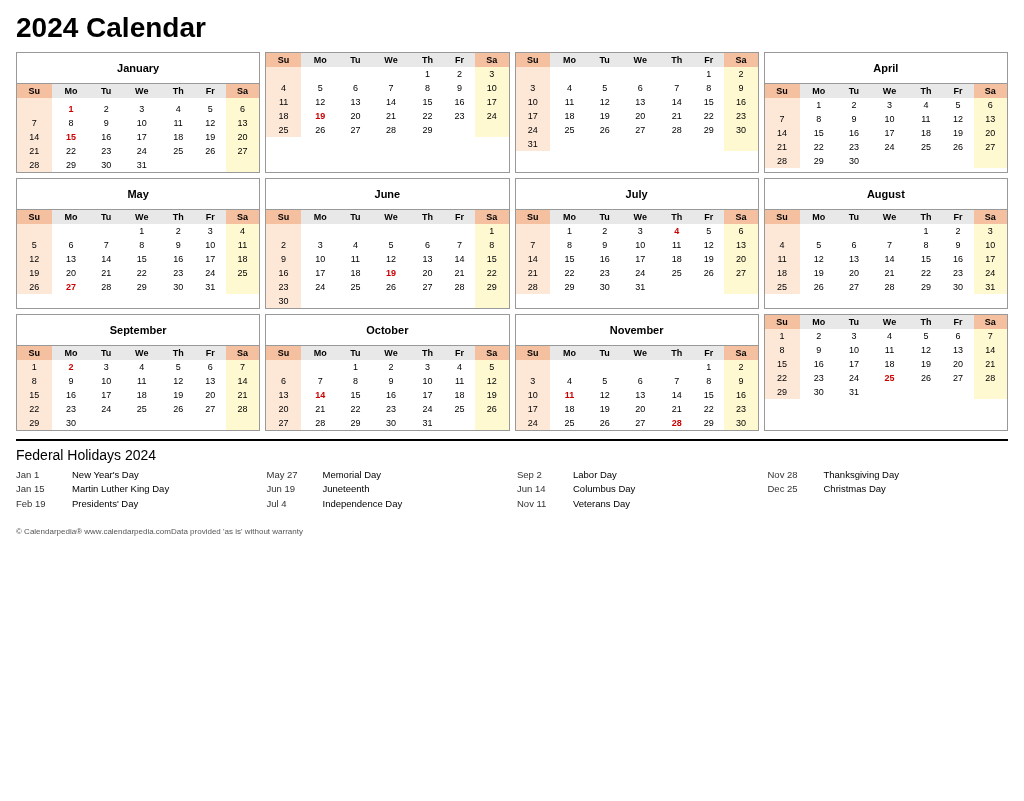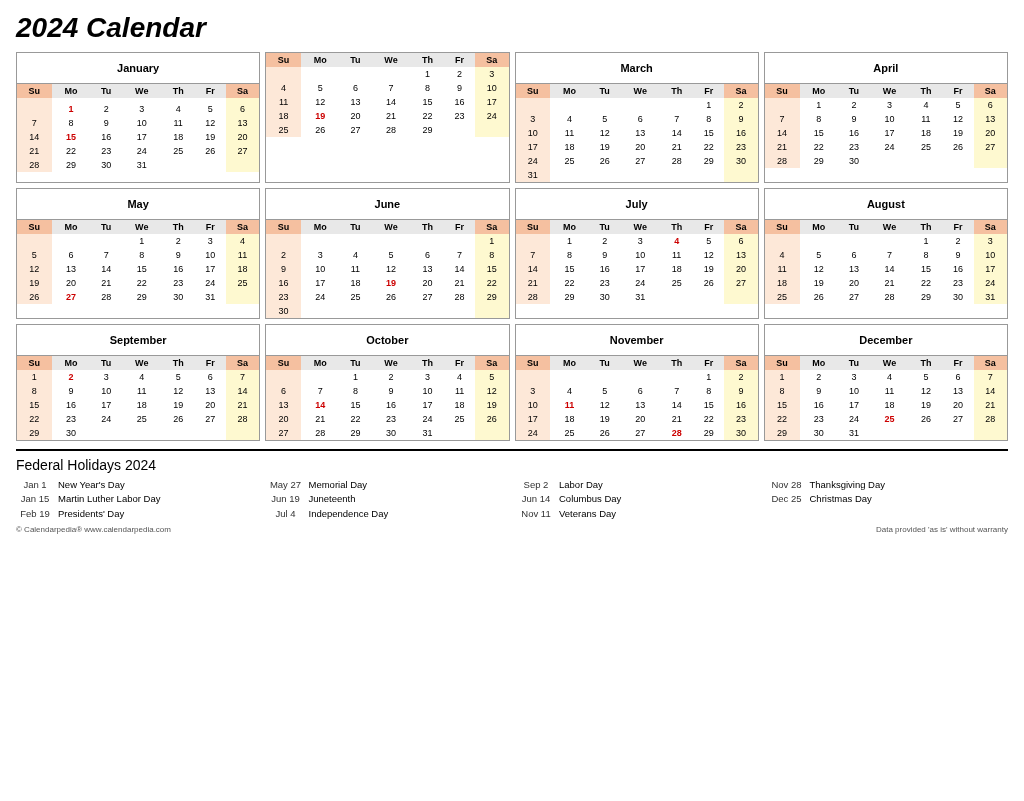--- a/index.html
+++ b/index.html
@@ -14,21 +14,20 @@
     .header-area {
       display: flex;
       justify-content: space-between;
       align-items: flex-start;
       margin-bottom: 8px;
     }
     .main-title {
       font-size: 28px;
       font-weight: bold;
       color: #000;
-      font-style: italic;
     }
     .brand {
       text-align: right;
       line-height: 1.3;
     }
     .brand-name {
       font-size: 16px;
       font-weight: bold;
       color: #333;
     }
@@ -92,37 +91,35 @@
       font-weight: normal;
       margin-bottom: 5px;
     }
     .holidays-grid {
       display: grid;
       grid-template-columns: repeat(4, 1fr);
       gap: 2px 10px;
     }
     .holiday-item {
       display: flex;
-      gap: 4px;
+      gap: 18px;
       font-size: 9.5px;
       line-height: 1.5;
-      text-align: center;
     }
     .holiday-date {
       min-width: 38px;
       font-weight: normal;
       color: #333;
     }
     .holiday-name {
       color: #000;
     }
     .footer-row {
       display: flex;
-      justify-content: space-between;
-      margin-top: 4px;
+      margin-top: 16px;
       font-size: 8px;
       color: #555;
     }
   </style>
 </head>
 <body>
 
 <div class="header-area">
   <div class="main-title">2024 Calendar</div>
 </div>
@@ -256,21 +253,20 @@
             <td>27</td>
             <td>28</td>
             <td>29</td>
             <td></td>
             <td class="empty-sa"></td>
           </tr>
         </tbody>
       </table>
     </div>
     <div class="month-block">
-      <div class="month-title">March</div>
       <table class="cal-table">
         <thead>
           <tr>
             <th class="su">Su</th>
             <th>Mo</th>
             <th>Tu</th>
             <th>We</th>
             <th>Th</th>
             <th>Fr</th>
             <th class="sa">Sa</th>
@@ -841,21 +837,20 @@
             <td>26</td>
             <td>27</td>
             <td class="red">28</td>
             <td>29</td>
             <td class="sa">30</td>
           </tr>
         </tbody>
       </table>
     </div>
     <div class="month-block">
-      <div class="month-title">December</div>
       <table class="cal-table">
         <thead>
           <tr>
             <th class="su">Su</th>
             <th>Mo</th>
             <th>Tu</th>
             <th>We</th>
             <th>Th</th>
             <th>Fr</th>
             <th class="sa">Sa</th>
@@ -915,21 +910,21 @@
 <div class="holidays-section">
   <div class="holidays-title">Federal Holidays 2024</div>
   <div class="holidays-grid" id="holidays-grid">
       <div>
         <div class="holiday-item">
           <span class="holiday-date">Jan 1</span>
           <span class="holiday-name">New Year's Day</span>
         </div>
         <div class="holiday-item">
           <span class="holiday-date">Jan 15</span>
-          <span class="holiday-name">Martin Luther Labor Day</span>
+          <span class="holiday-name">Martin Luther King Day</span>
         </div>
         <div class="holiday-item">
           <span class="holiday-date">Feb 19</span>
           <span class="holiday-name">Presidents' Day</span>
         </div>
       </div>
       <div>
         <div class="holiday-item">
           <span class="holiday-date">May 27</span>
           <span class="holiday-name">Memorial Day</span>

